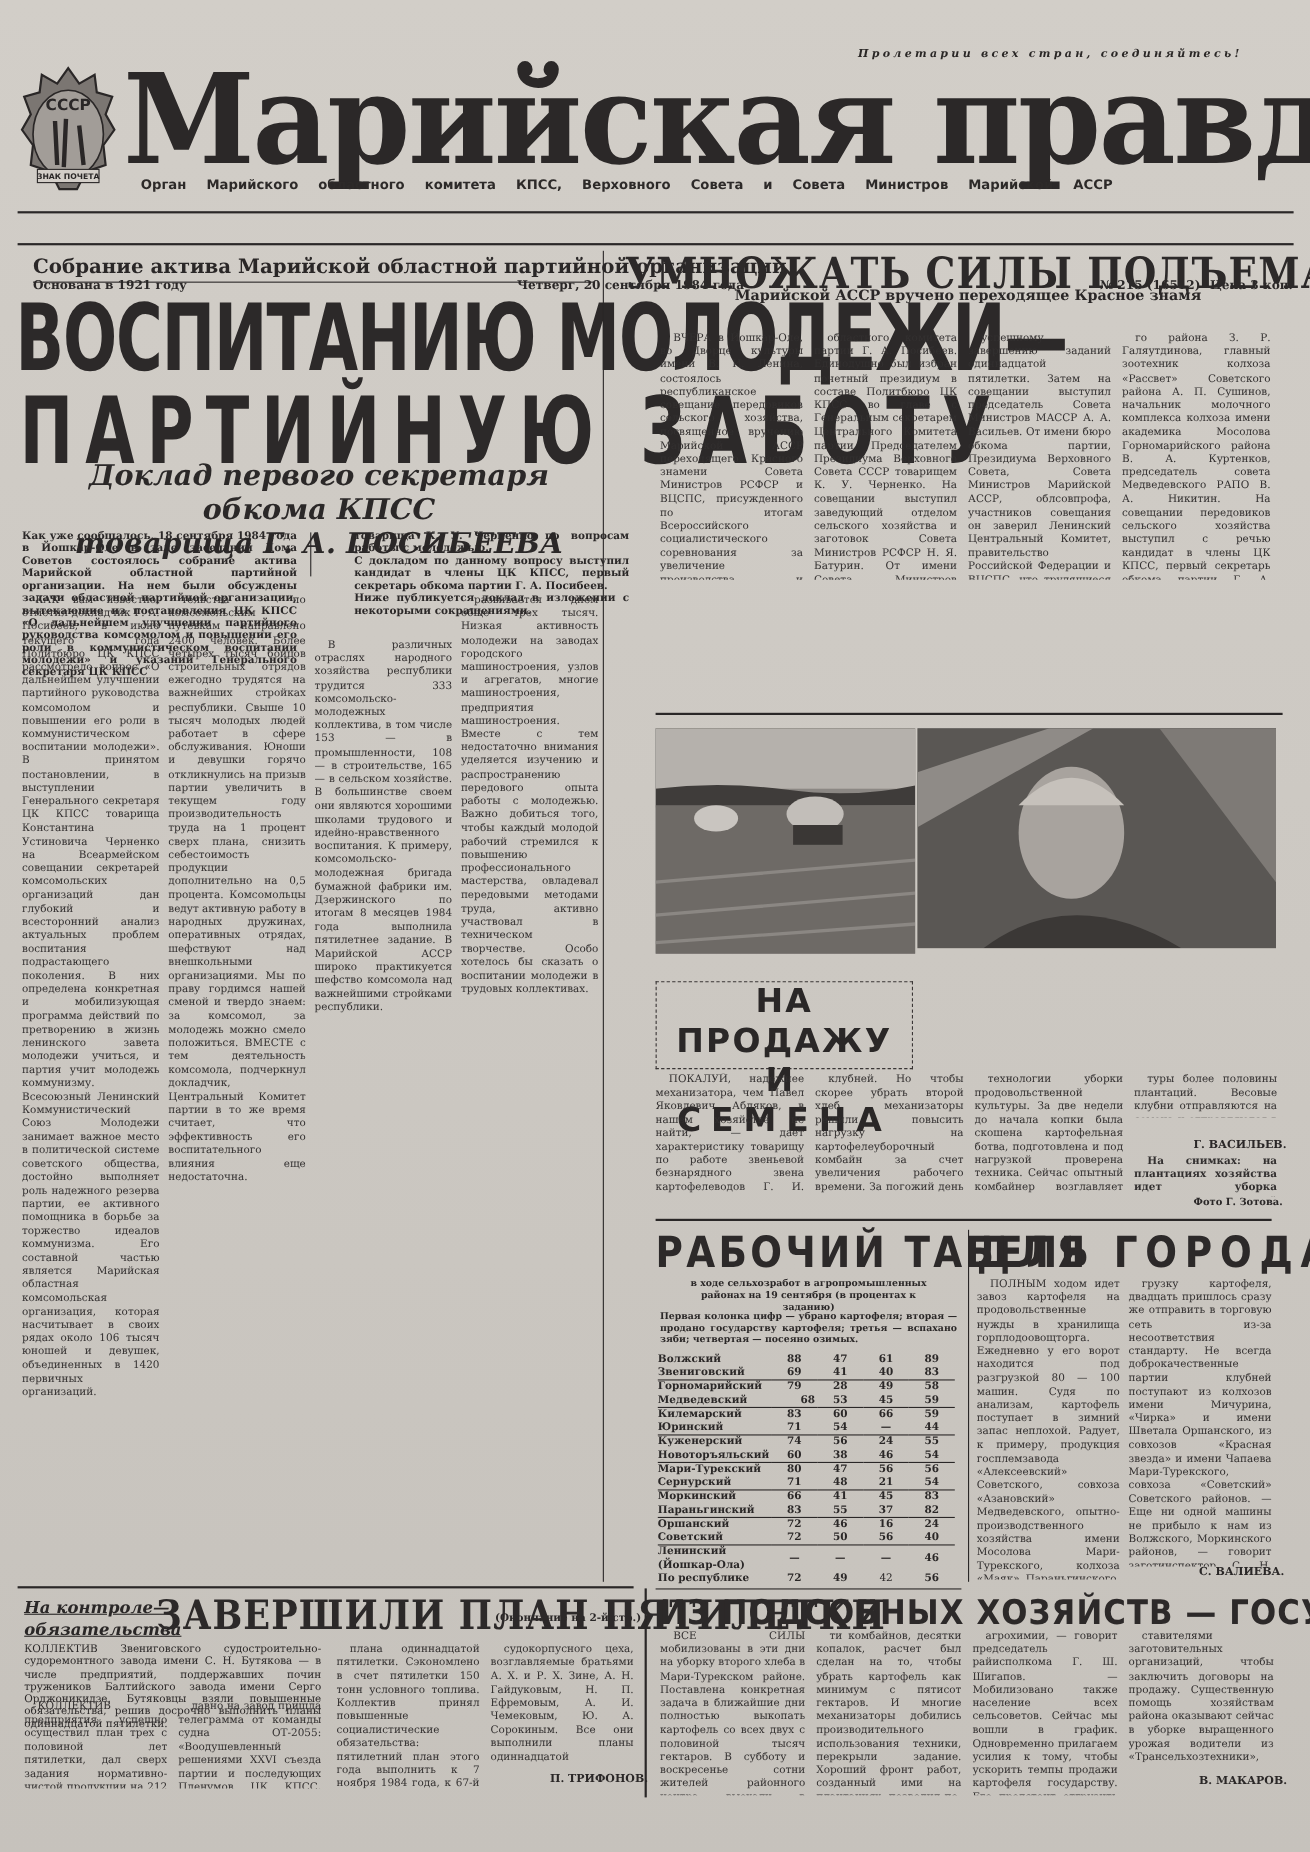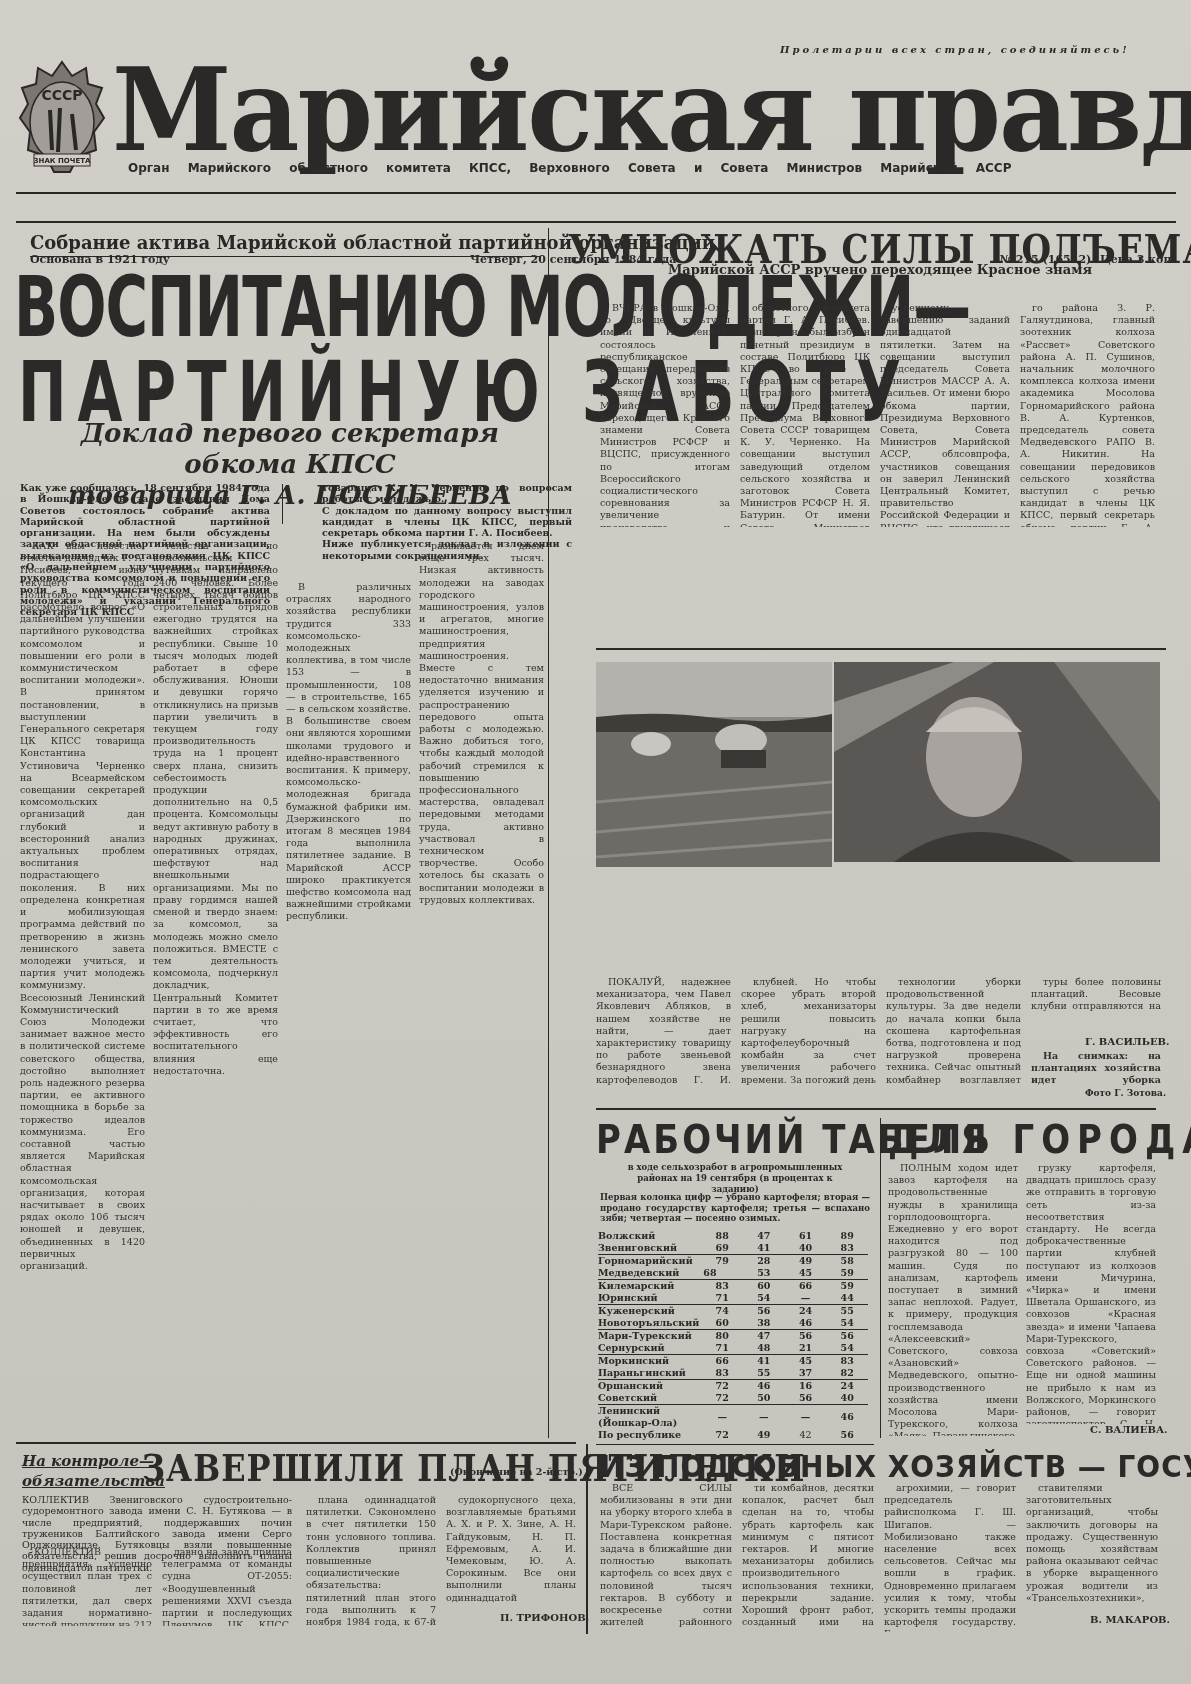--- a/index.html
+++ b/index.html
@@ -126,20 +126,24 @@
     <svg width="326" height="200" viewBox="0 0 326 200">
       <rect width="326" height="200" fill="#5a5754"></rect>
       <path d="M0 40 L120 0 L160 0 L0 90 Z" fill="#8f8b87"></path>
       <path d="M220 0 L326 0 L326 140 Z" fill="#7e7a76"></path>
       <ellipse cx="140" cy="95" rx="48" ry="60" fill="#a8a39e"></ellipse>
       <path d="M92 70 Q140 20 188 70 Z" fill="#c6c1bb"></path>
       <path d="M60 200 Q140 140 240 200 Z" fill="#3b3836"></path>
     </svg>
   </div>
 
+  <div class="abs boxhead" style="left:596px;top:892px;width:232px;height:78px;">
+    <div style="font-size:30px;line-height:36px;letter-spacing:2px;">НА ПРОДАЖУ</div>
+    <div style="font-size:30px;line-height:36px;letter-spacing:9px;">И СЕМЕНА</div>
+  </div>
   <div class="abs col" style="left:596px;top:976px;width:135px;height:110px;">
       <p>ПОКАЛУЙ, надежнее механизатора, чем Павел Яковлевич Абляков, в нашем хозяйстве не найти, — дает характеристику товарищу по работе звеньевой безнарядного звена картофелеводов Г. И. Трифонов. — Все его слова большой. Сказал — значит дело сделал. В совхозе «Юринский» под картофелем занято двести гектаров. И каждый из них дает более 150 центнеров</p>
     </div>
   <div class="abs col" style="left:741px;top:976px;width:135px;height:110px;">
       <p>клубней. Но чтобы скорее убрать второй хлеб, механизаторы решили повысить нагрузку на картофелеуборочный комбайн за счет увеличения рабочего времени. За погожий день теперь каждый механизатор выполняет полторы нормы на копке клубней. Высокое качество в чем отличает работу коммуниста П. Я. Абиянова. Это достигается четким соблюдением</p>
     </div>
   <div class="abs col" style="left:886px;top:976px;width:135px;height:110px;">
       <p>технологии уборки продовольственной культуры. За две недели до начала копки была скошена картофельная ботва, подготовлена и под нагрузкой проверена техника. Сейчас опытный комбайнер возглавляет социалистическое соревнование среди механизаторов совхоза, занятых на уборке второго хлеба. Юринцы славятся ведут копку картофеля — уже освобождено из-под этой куль-</p>
     </div>
   <div class="abs col" style="left:1031px;top:976px;width:130px;height:40px;">
@@ -174,21 +178,21 @@
         </tr>
         <tr>
           <td class="n">Горномарийский</td>
           <td style="text-align: center; font-weight: bold;">79</td>
           <td style="text-align: center; font-weight: bold;">28</td>
           <td style="text-align: center; font-weight: bold;">49</td>
           <td style="text-align: center; font-weight: bold;">58</td>
         </tr>
         <tr class="sep">
           <td class="n">Медведевский</td>
-          <td style="text-align: left; font-weight: bold;">68</td>
+          <td style="text-align: right; font-weight: bold;">68</td>
           <td style="text-align: center; font-weight: bold;">53</td>
           <td style="text-align: center; font-weight: bold;">45</td>
           <td style="text-align: center; font-weight: bold;">59</td>
         </tr>
         <tr>
           <td class="n">Килемарский</td>
           <td style="text-align: center; font-weight: bold;">83</td>
           <td style="text-align: center; font-weight: bold;">60</td>
           <td style="text-align: center; font-weight: bold;">66</td>
           <td style="text-align: center; font-weight: bold;">59</td>

